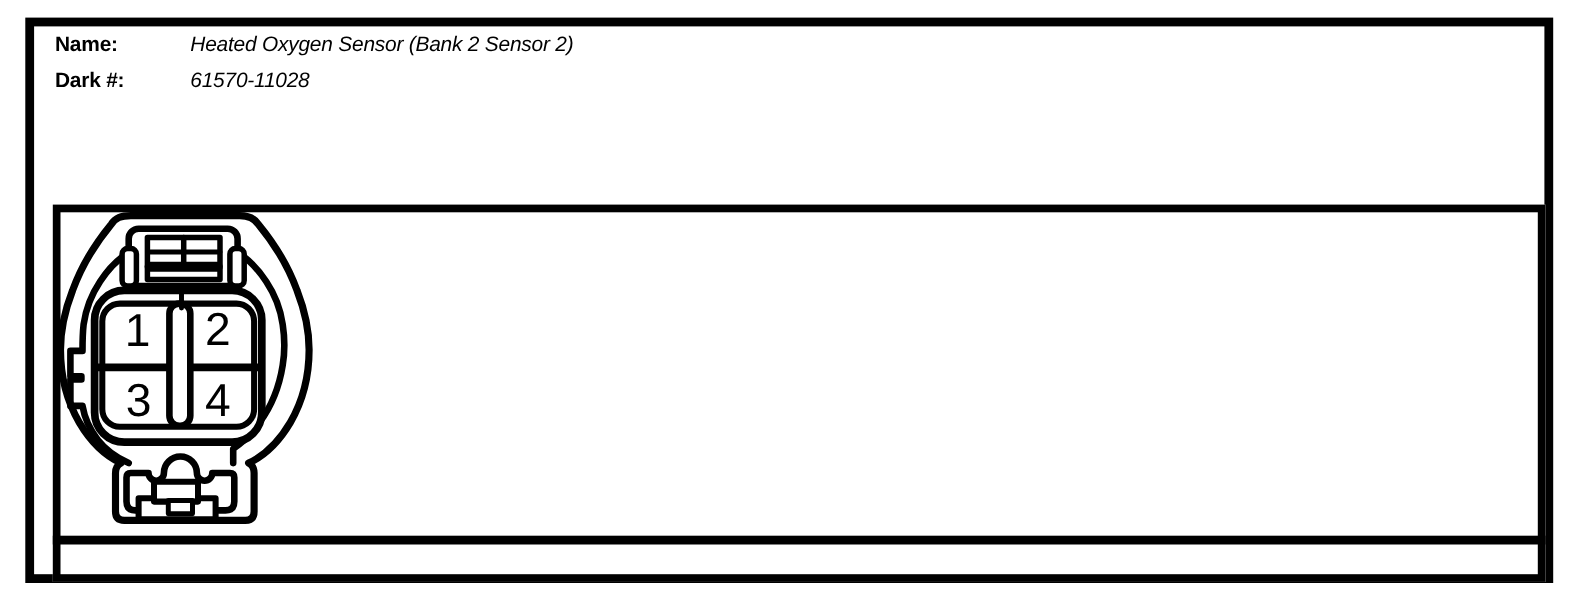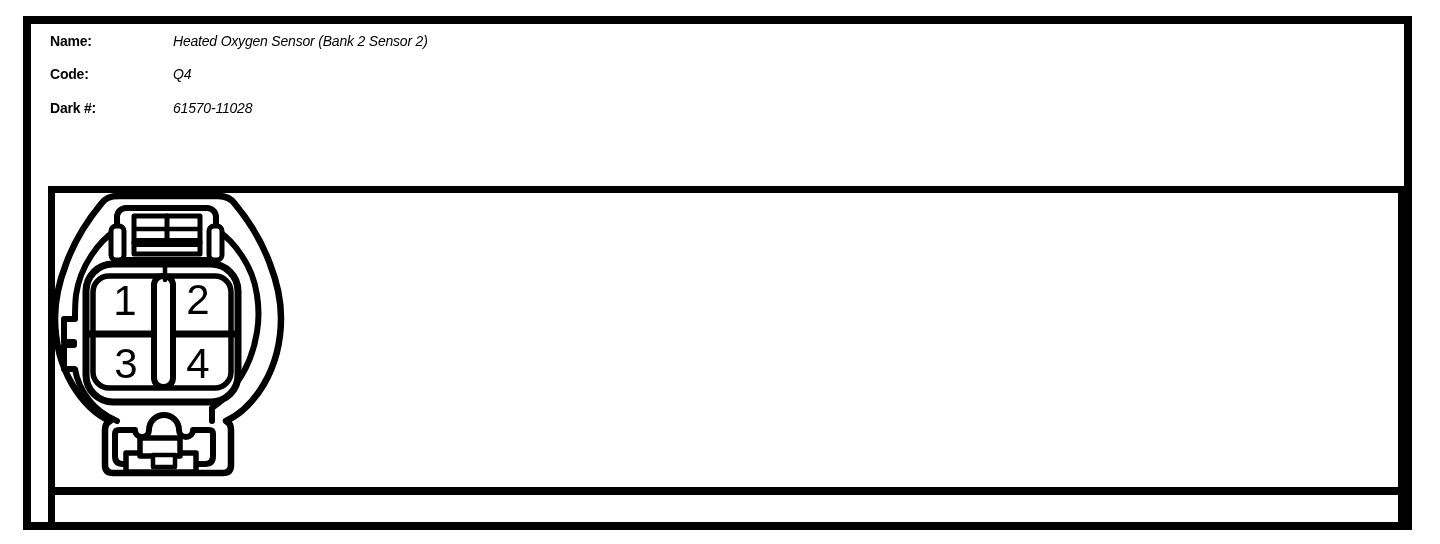--- a/index.html
+++ b/index.html
@@ -27,21 +27,21 @@
   }
   .header-fields {
     position: absolute;
     left: 50px;
     top: 24px;
   }
   .field-row {
     display: flex;
     align-items: center;
     height: 33.5px;
-    font-size: 14px;
+    font-size: 19px;
     letter-spacing: -0.2px;
     white-space: nowrap;
   }
   .field-label {
     font-weight: bold;
     width: 123px;
     flex: 0 0 123px;
   }
   .field-value {
     font-weight: normal;
@@ -95,24 +95,20 @@
 <body>
 
 <div>
 
   <div class="page-frame"></div>
 
   <div class="header-fields">
     <div class="field-row">
       <span class="field-label">Name:</span>
       <span class="field-value">Heated Oxygen Sensor (Bank 2 Sensor 2)</span>
-    </div>
-    <div class="field-row">
-      <span class="field-label">Code:</span>
-      <span class="field-value">Q4</span>
     </div>
     <div class="field-row">
       <span class="field-label">Dark #:</span>
       <span class="field-value">61570-11028</span>
     </div>
   </div>
 
   <div class="diagram-box"></div>
   <div class="footer-divider"></div>
 

